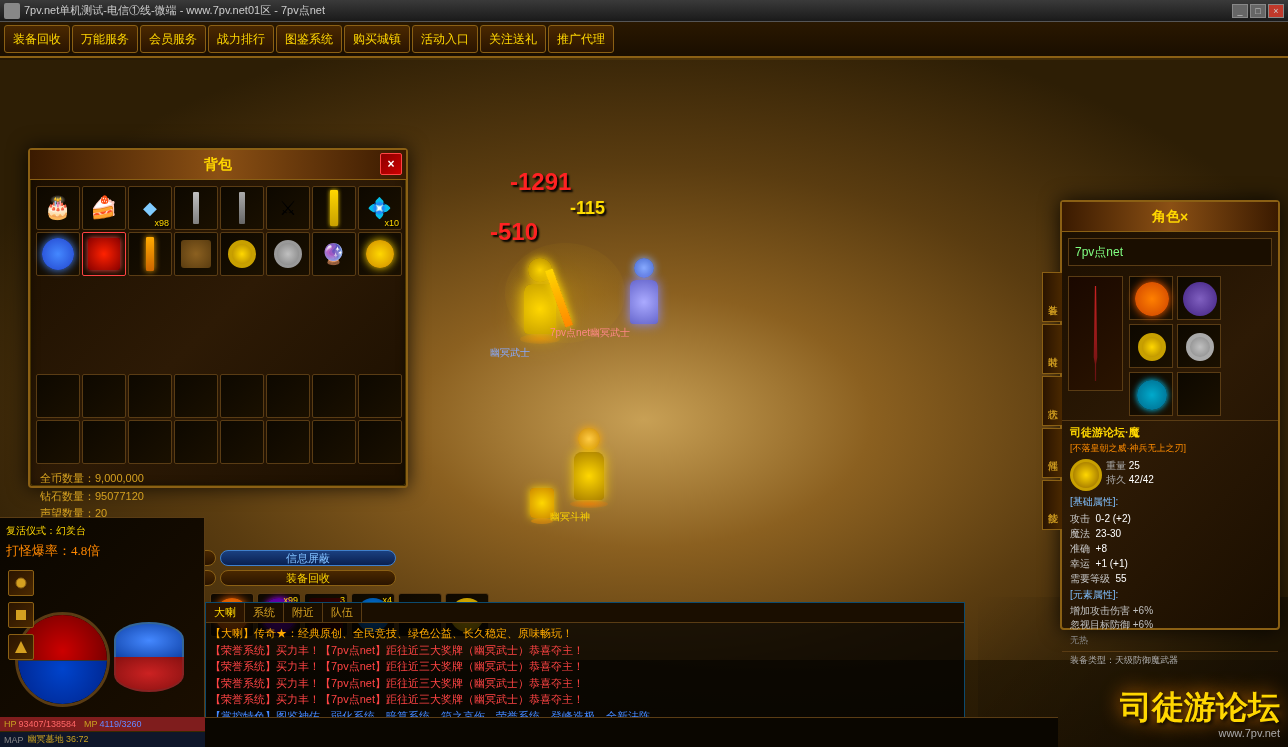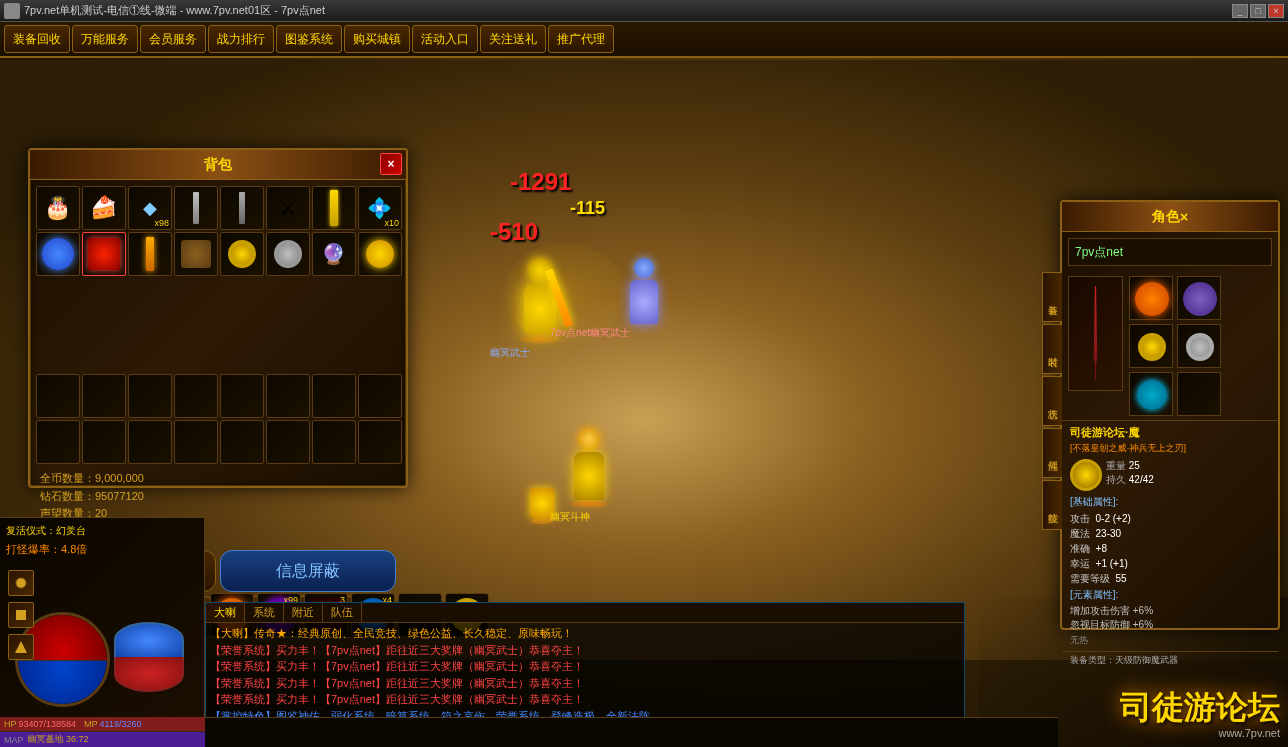--- a/index.html
+++ b/index.html
@@ -191,25 +191,25 @@
       font-size: 11px;
       line-height: 1.6;
     }
     .inv-buttons {
       display: grid;
       grid-template-columns: 1fr 1fr;
       gap: 4px;
       padding: 4px 10px;
     }
     .inv-btn {
-      height: 42px;
+      height: 16px;
       background: linear-gradient(to bottom, #4a2800, #2a1400);
       border: 1px solid #8b6014;
       color: #ffd700;
-      font-size: 16px;
+      font-size: 11px;
       cursor: pointer;
       border-radius: 12px;
       display: flex;
       align-items: center;
       justify-content: center;
     }
     .inv-btn.highlight { background: linear-gradient(to bottom, #1a4080, #0a2050); border-color: #4080cc; color: #80c0ff; }
 
     
     #char-panel {
@@ -733,21 +733,21 @@
     </div>
 
     <div style="width:75px; height:75px; margin-top:10px;">
       <div style="width:70px; height:35px; background:radial-gradient(ellipse, #4488ff, #1144aa); border-radius:50% 50% 0 0; border:2px solid #336699; border-bottom:none;"></div>
       <div style="width:70px; height:35px; background:radial-gradient(ellipse, #cc2222, #881111); border-radius:0 0 50% 50%; border:2px solid #882222; border-top:none;"></div>
     </div>
   </div>
 
   <div style="position:absolute; top:6px; left:6px; color:#ffd700; font-size:10px;">复活仪式：幻羑台</div>
 
-  <div style="position:absolute; top:24px; left:6px; color:#ff8800; font-size:11px;">打怪爆率：4.8倍</div>
+  <div style="position:absolute; top:24px; left:6px; color:#ff8800; font-size:13px;font-family:Liberation Serif, serif;">打怪爆率：4.8倍</div>
 
   <div style="position:absolute; top:50px; left:6px; display:flex; flex-direction:column; gap:2px;">
     <div class="side-panel-btn">
       <svg width="14" height="14" viewBox="0 0 14 14">
           <circle cx="7" cy="7" r="5" fill="#d4a020" stroke="#8b6014" stroke-width="1"></circle>
         </svg>
     </div>
     <div class="side-panel-btn">
       <svg width="14" height="14" viewBox="0 0 14 14">
           <rect x="2" y="2" width="10" height="10" fill="#d4a020"></rect>
@@ -761,21 +761,21 @@
   </div>
 </div>
 
 <div style="position:absolute; bottom:16px; left:0; width:205px; height:14px; background:#7f1d1d; z-index:52; display:flex; align-items:center; padding:0 4px;">
   <span style="color:#c8a020; font-size:9px;">HP</span>
   <span style="color:#ff6666; font-size:9px; margin-left:2px;">93407/138584</span>
   <span style="color:#c8a020; font-size:9px; margin-left:8px;">MP</span>
   <span style="color:#6688ff; font-size:9px; margin-left:2px;">4119/3260</span>
 </div>
 
-<div style="position:absolute; bottom:0; left:0; width:205px; height:16px; background:#4c1d95; border-top:1px solid #3a2800; z-index:52; display:flex; align-items:center; padding:0 4px;">
+<div style="position:absolute; bottom:0; left:0; width:205px; height:16px; background:#0f172a; border-top:1px solid #3a2800; z-index:52; display:flex; align-items:center; padding:0 4px;">
   <span style="color:#888; font-size:9px;">MAP</span>
   <span style="color:#c8a020; font-size:9px; margin-left:4px;">幽冥墓地 36:72</span>
 </div>
 
 <div id="bottom-bar">
 </div>
 
 <div id="bottom-logo">
   <div style="text-align:right;">
     <div style="font-size:32px; font-weight:bold; color:#ffd700; text-shadow:2px 2px 4px #000, 0 0 20px #ff8800; line-height:1;">司徒游论坛</div>

